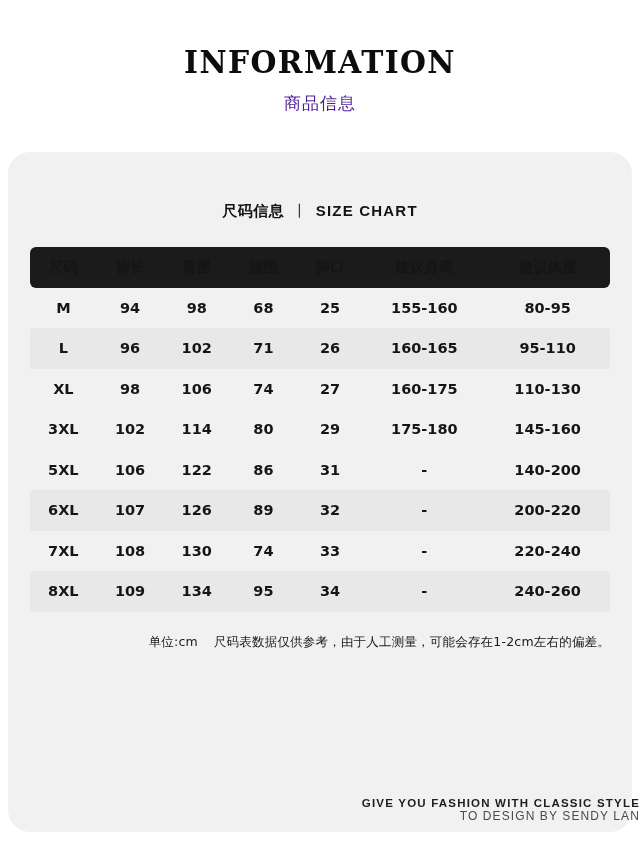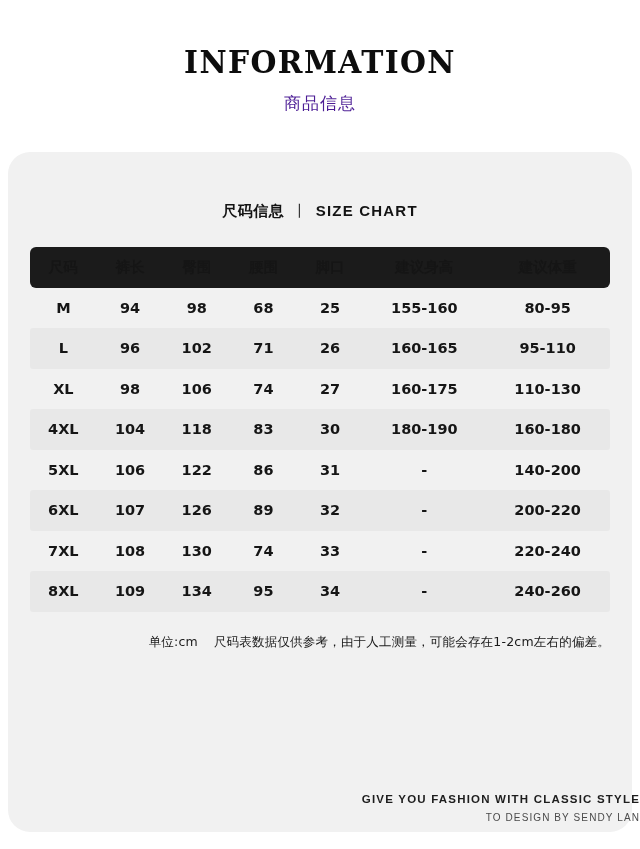--- a/index.html
+++ b/index.html
@@ -139,22 +139,21 @@
     text-align: right;
   }
   .footer-main {
     font-size: 11.5px;
     font-weight: 700;
     letter-spacing: 1.2px;
     color: #1d1d1d;
     font-family: "Liberation Sans", sans-serif;
   }
   .footer-sub {
-    margin-top: 7px;
-    font-size: 10px;
+    font-size: 12px;
     letter-spacing: 1.1px;
     color: #4a4a4a;
     font-family: "Liberation Sans", sans-serif;
   }
 </style>
 </head>
 <body>
 
 <div class="page">
 
@@ -212,28 +211,28 @@
           </tr>
           <tr class="odd">
             <td>XL</td>
             <td>98</td>
             <td>106</td>
             <td>74</td>
             <td>27</td>
             <td>160-175</td>
             <td>110-130</td>
           </tr>
-          <tr class="even">
-            <td>4XL</td>
-            <td>104</td>
-            <td>118</td>
-            <td>83</td>
-            <td>30</td>
-            <td>180-190</td>
-            <td>160-180</td>
+          <tr class="odd">
+            <td>3XL</td>
+            <td>102</td>
+            <td>114</td>
+            <td>80</td>
+            <td>29</td>
+            <td>175-180</td>
+            <td>145-160</td>
           </tr>
           <tr class="odd">
             <td>5XL</td>
             <td>106</td>
             <td>122</td>
             <td>86</td>
             <td>31</td>
             <td>-</td>
             <td>140-200</td>
           </tr>

